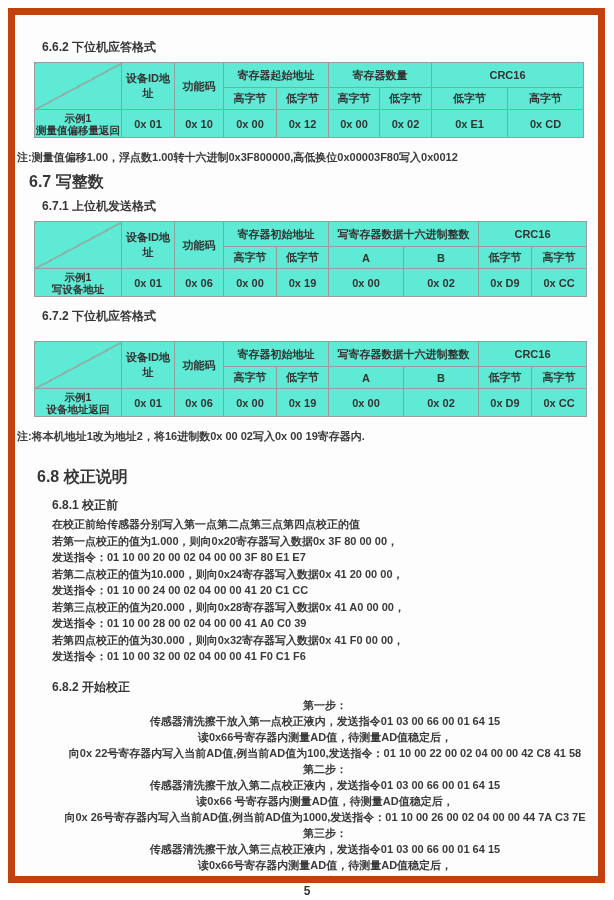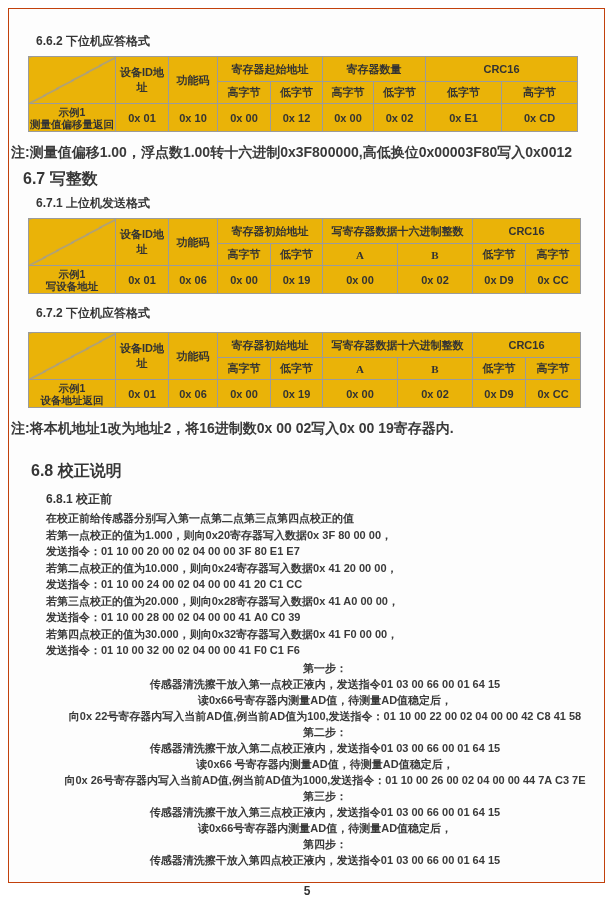--- a/index.html
+++ b/index.html
@@ -1,40 +1,40 @@
 <!DOCTYPE html>
 <html><head>
 <meta charset="utf-8">
 <style>
   * { margin:0; padding:0; box-sizing:border-box; }
   html,body { width:614px; height:900px; background:#ffffff; }
   body { font-family:"Liberation Sans","DejaVu Sans",sans-serif; color:#3a3a3a; font-weight:600; position:relative; overflow:hidden; }
   .page {
     position:absolute; left:8px; top:8px; width:597px; height:875px;
-    border:1px solid #c2410c; background:#fdfdfd; overflow:hidden;
+    border:7px solid #c2410c; background:#fdfdfd; overflow:hidden;
   }
   .h3 { font-size:12px; color:#363636; }
   .h2 { font-size:16px; color:#363636; }
-  .note { font-size:14px; margin-left:2px; color:#3a3a3a; white-space:nowrap; }
+  .note { font-size:11px; margin-left:2px; color:#3a3a3a; white-space:nowrap; }
   .sec662 { margin:24px 0 0 27px; }
-  .tbl { border-collapse:collapse; margin:6px 0 0 19px; table-layout:fixed; background:#eab308; }
+  .tbl { border-collapse:collapse; margin:6px 0 0 19px; table-layout:fixed; background:#5eead4; }
   .tbl td { border:1px solid #9b9b9b; text-align:center; vertical-align:middle; font-size:11px; color:#333; padding:0 1px; }
   .tbl .r1 td { height:25px; }
-  .tbl .r2 td { height:22px;font-family:Liberation Serif, serif; }
+  .tbl .r2 td { height:22px; }
   .tbl .r3 td { height:28px;margin-top:37px; }
   .tbl td.lbl { font-size:10.5px; line-height:12px; padding:1px 0; }
   .diag {
     background-image:linear-gradient(to bottom right,
       transparent calc(50% - 0.7px), #9b9b9b calc(50% - 0.7px),
       #9b9b9b calc(50% + 0.7px), transparent calc(50% + 0.7px));
   }
   .note1 { margin-top:12px; }
   .sec67  { margin:7px 0 0 14px; }
   .sec671 { margin:5px 0 0 27px; }
-  .sec672 { margin:11px 0 10px 27px; }
+  .sec672 { margin:11px 0 16px 27px; }
   .note2 { margin-top:12px; }
   .sec68  { margin:23px 0 0 22px; }
   .sec681 { margin:9px 0 0 37px; }
   .block { margin:2px 0 0 37px; }
   .block .bline { font-size:11px; line-height:16.5px; white-space:nowrap; color:#3a3a3a; }
   .sec682 { margin:14px 0 0 37px; }
   .block2 { margin:1px 0 0 37px;text-align:center; }
   .block2 .bline { line-height:16px; }
   .pagenum {
     position:absolute; left:0; top:884px; width:614px;
@@ -203,20 +203,21 @@
     <div class="bline">若第一点校正的值为1.000，则向0x20寄存器写入数据0x 3F 80 00 00，</div>
     <div class="bline">发送指令：01 10 00 20 00 02 04 00 00 3F 80 E1 E7</div>
     <div class="bline">若第二点校正的值为10.000，则向0x24寄存器写入数据0x 41 20 00 00，</div>
     <div class="bline">发送指令：01 10 00 24 00 02 04 00 00 41 20 C1 CC</div>
     <div class="bline">若第三点校正的值为20.000，则向0x28寄存器写入数据0x 41 A0 00 00，</div>
     <div class="bline">发送指令：01 10 00 28 00 02 04 00 00 41 A0 C0 39</div>
     <div class="bline">若第四点校正的值为30.000，则向0x32寄存器写入数据0x 41 F0 00 00，</div>
     <div class="bline">发送指令：01 10 00 32 00 02 04 00 00 41 F0 C1 F6</div>
   </div>
 
+  <div class="h3 sec682">6.8.2 开始校正</div>
 
   <div class="block block2">
     <div class="bline">第一步：</div>
     <div class="bline">传感器清洗擦干放入第一点校正液内，发送指令01 03 00 66 00 01 64 15</div>
     <div class="bline">读0x66号寄存器内测量AD值，待测量AD值稳定后，</div>
     <div class="bline">向0x 22号寄存器内写入当前AD值,例当前AD值为100,发送指令：01 10 00 22 00 02 04 00 00 42 C8 41 58</div>
     <div class="bline">第二步：</div>
     <div class="bline">传感器清洗擦干放入第二点校正液内，发送指令01 03 00 66 00 01 64 15</div>
     <div class="bline">读0x66 号寄存器内测量AD值，待测量AD值稳定后，</div>
     <div class="bline">向0x 26号寄存器内写入当前AD值,例当前AD值为1000,发送指令：01 10 00 26 00 02 04 00 00 44 7A C3 7E</div>

